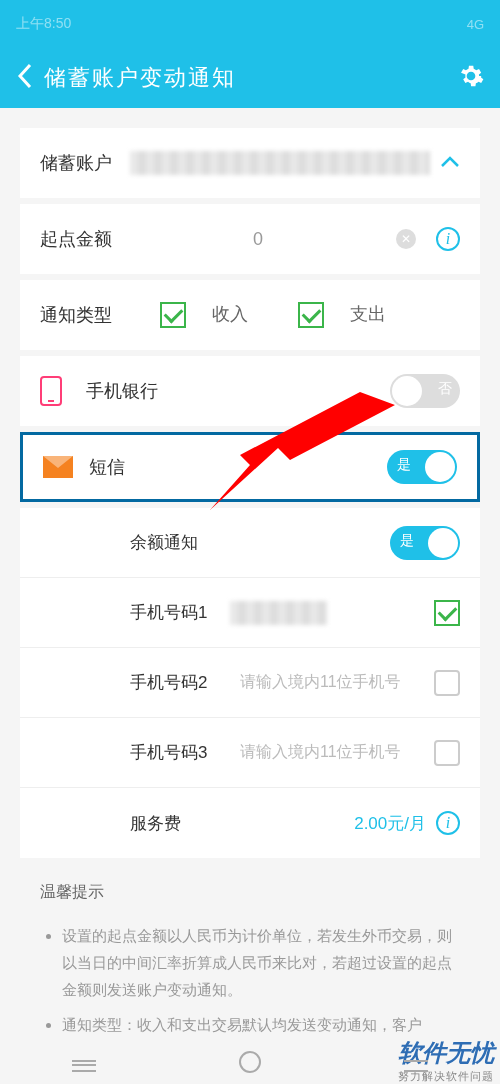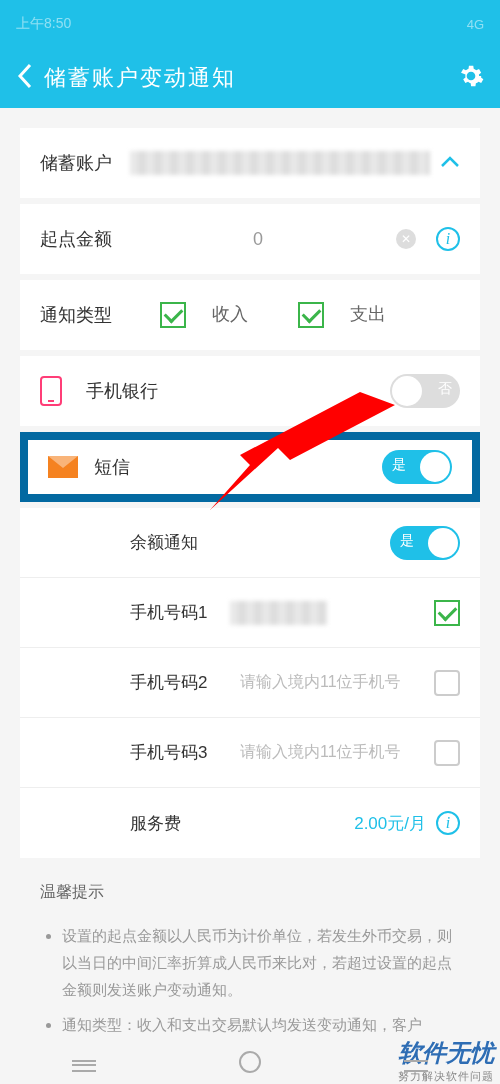--- a/index.html
+++ b/index.html
@@ -99,21 +99,21 @@
 .phone-icon::after { content:''; position:absolute; bottom:2px; left:50%; transform:translateX(-50%); width:6px; height:2px; background:#ff3d77; }
 .mail-icon {
   width: 30px; height: 22px; background: #f58220;
   position: relative;
 }
 .mail-icon::after {
   content:''; position:absolute; top:0; left:0;
   border-top: 12px solid #fff; border-left: 15px solid transparent;
   border-right: 15px solid transparent; opacity: 0.4;
 }
-.sms-row { border: 8px solid #0369a1; }
+.sms-row { border: 3px solid #0369a1; }
 .indent-rows .row { padding-left: 110px; }
 .placeholder { color: #bbb; flex: 1; margin-left: 20px; font-size: 16px; }
 .chkbox-empty {
   width: 26px; height: 26px; border: 2px solid #ccc; border-radius: 4px;
 }
 .phone-lab { min-width: 90px; font-size: 17px; }
 .fee-val { color: #1fc0e8; flex: 1; text-align: right; margin-right: 10px; font-size: 17px; }
 .spacer { flex: 1; }
 .tips {
   padding: 18px 20px;

